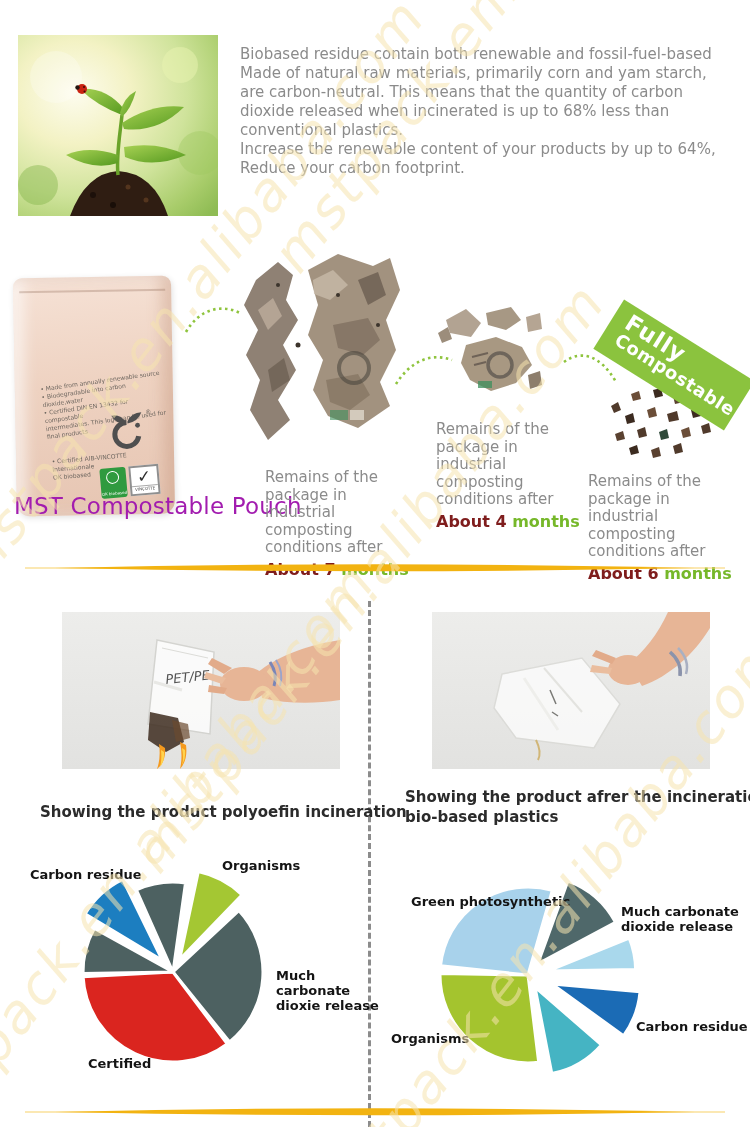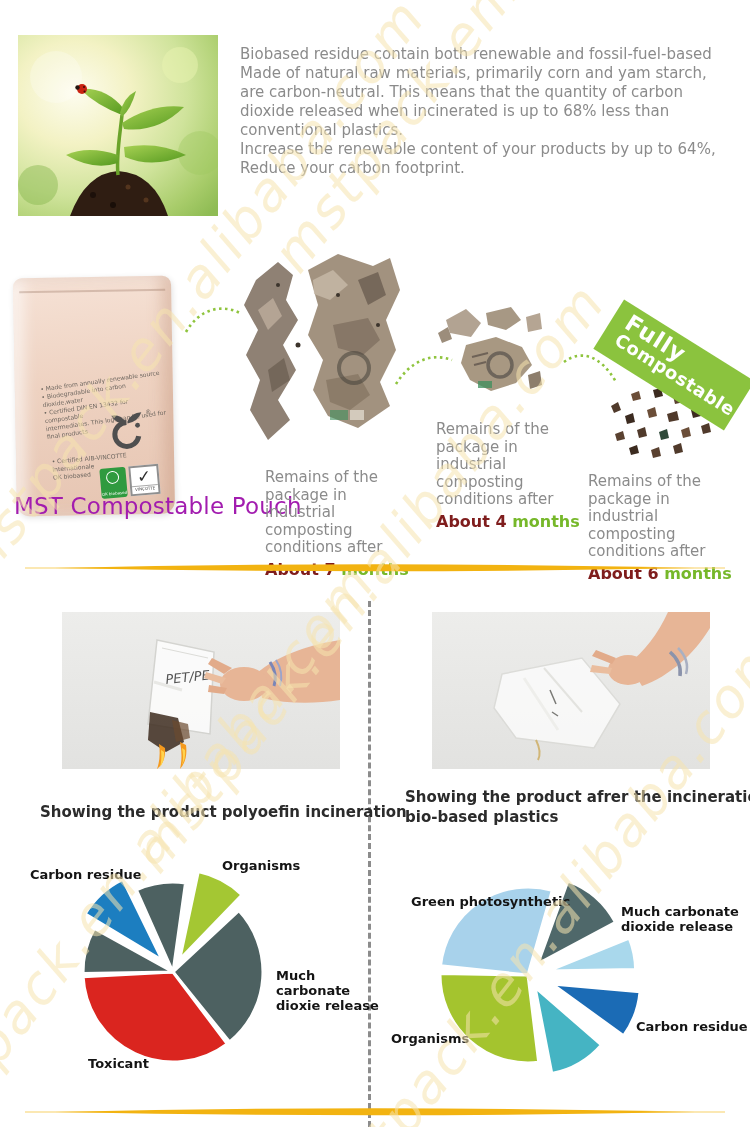--- a/index.html
+++ b/index.html
@@ -316,20 +316,20 @@
       <path d="M 122.8 93.7 L 152.9 11.0 A 88 88 0 0 1 200.5 52.4 Z" fill="#4f686a" stroke="#ffffff" stroke-width="3" stroke-linejoin="round"></path>
       <path d="M 132.6 101.0 L 214.2 68.0 A 88 88 0 0 1 220.6 99.5 Z" fill="#a9d8ec" stroke="#ffffff" stroke-width="3" stroke-linejoin="round"></path>
       <path d="M 137.4 114.1 L 225.0 121.8 A 88 88 0 0 1 208.5 165.8 Z" fill="#1b6bb5" stroke="#ffffff" stroke-width="3" stroke-linejoin="round"></path>
       <path d="M 120.0 117.1 L 186.4 174.9 A 88 88 0 0 1 136.8 203.5 Z" fill="#45b4c3" stroke="#ffffff" stroke-width="3" stroke-linejoin="round"></path>
       <path d="M 113.0 105.0 L 123.7 192.3 A 88 88 0 0 1 25.0 103.5 Z" fill="#a4c42e" stroke="#ffffff" stroke-width="3" stroke-linejoin="round"></path>
     </svg>
 
   <div class="pie-label" style="left:30px; top:867px;">Carbon residue</div>
   <div class="pie-label" style="left:222px; top:858px;">Organisms</div>
   <div class="pie-label" style="left:276px; top:968px; width:106px;">Much carbonate dioxie release</div>
-  <div class="pie-label" style="left:88px; top:1056px;">Toxicant</div>
+  <div class="pie-label" style="left:88px; top:1056px;">Certified</div>
 
   <div class="pie-label" style="left:411px; top:894px;">Green photosynthetic</div>
   <div class="pie-label" style="left:621px; top:904px; width:118px;">Much carbonate dioxide release</div>
   <div class="pie-label" style="left:636px; top:1019px;">Carbon residue</div>
   <div class="pie-label" style="left:391px; top:1031px;">Organisms</div>
 
 </div>
 
 </body></html>

